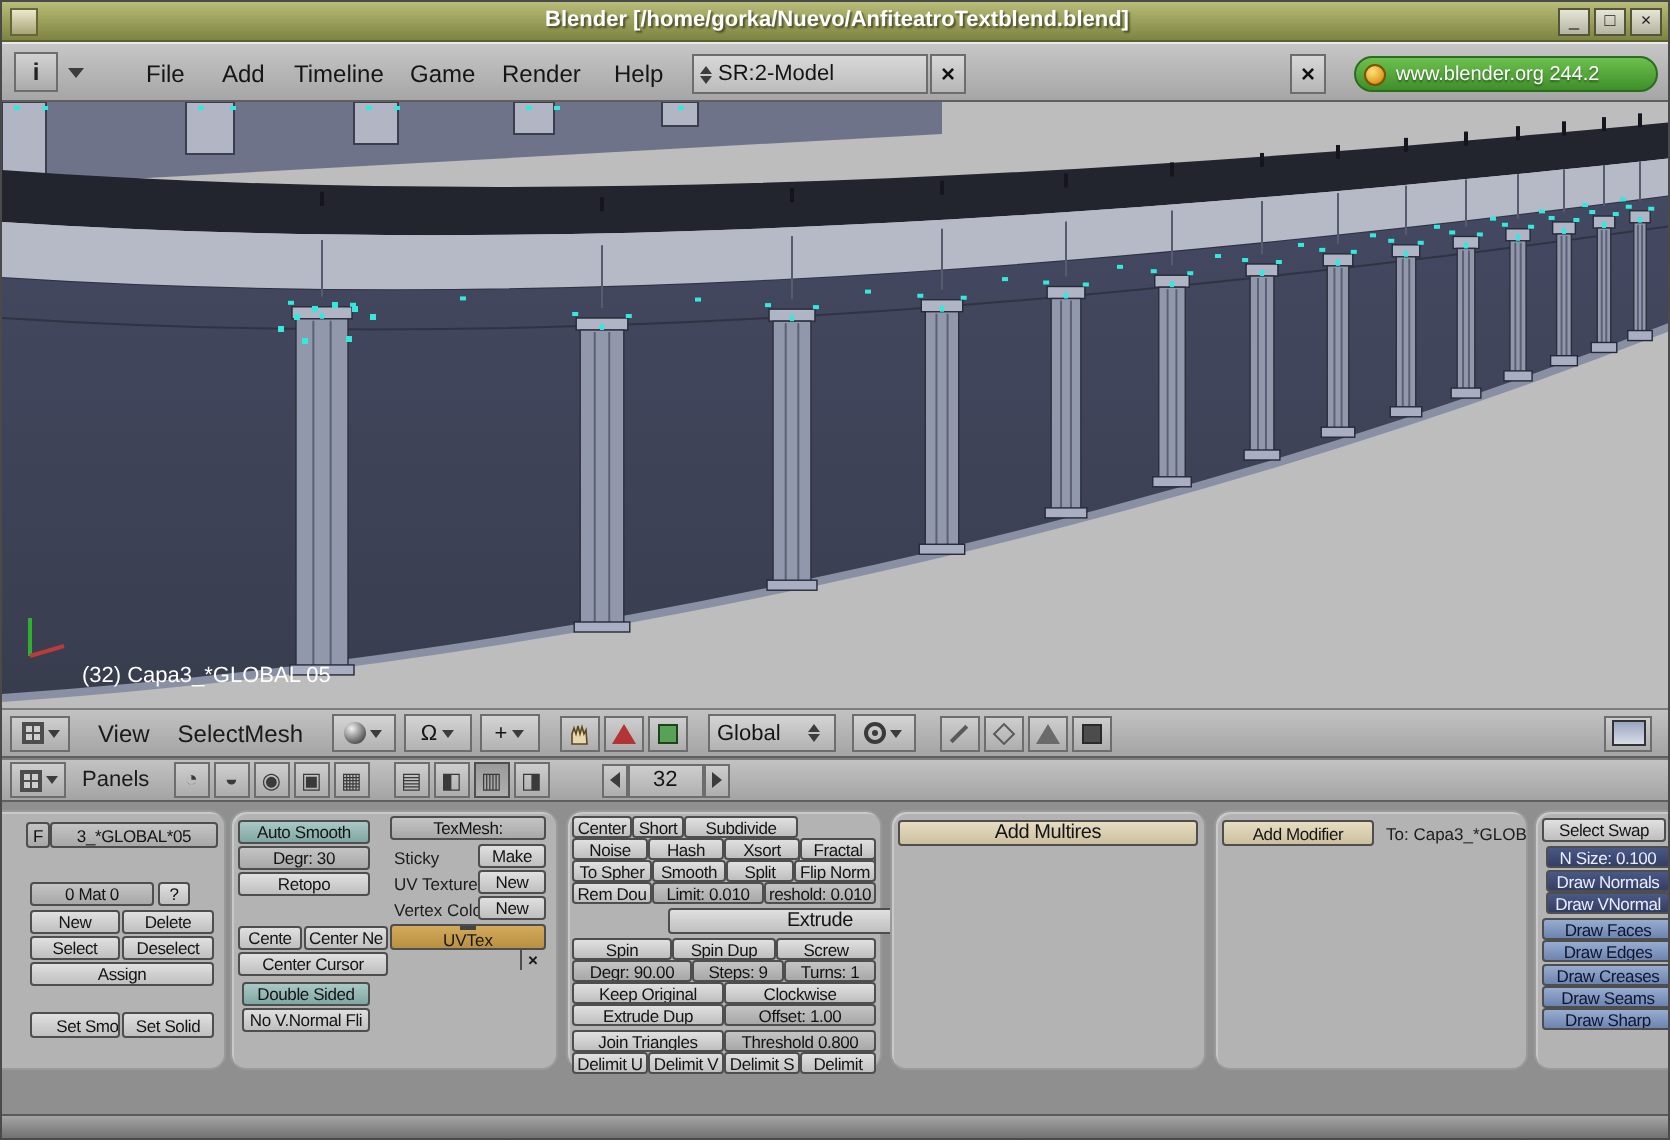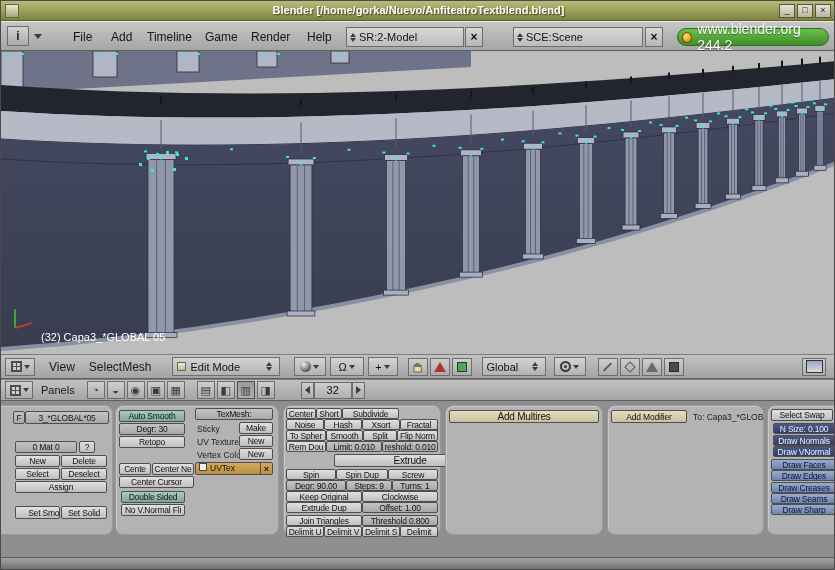--- a/index.html
+++ b/index.html
@@ -23,21 +23,21 @@
   .tri-down{width:0;height:0;border-left:4px solid transparent;border-right:4px solid transparent;border-top:5px solid #3c3c3c;}
   .tri-up-s{width:0;height:0;border-left:3px solid transparent;border-right:3px solid transparent;border-bottom:4px solid #3c3c3c;}
   .tri-down-s{width:0;height:0;border-left:3px solid transparent;border-right:3px solid transparent;border-top:4px solid #3c3c3c;}
   .ud{display:inline-flex;flex-direction:column;gap:1px;margin:0 3px;}
   .combo{position:absolute;top:5px;height:20px;background:linear-gradient(#d8d8d8,#bcbcbc);
     border:1px solid #6d6d6d;display:flex;align-items:center;font-size:11px;color:#141414;}
   .combo-x{position:absolute;top:5px;width:18px;height:20px;background:linear-gradient(#d8d8d8,#b6b6b6);
     border:1px solid #6d6d6d;text-align:center;font-size:12px;font-weight:bold;line-height:18px;color:#111;}
   #versionpill{position:absolute;left:676px;top:6px;width:152px;height:18px;border-radius:9px;
     background:linear-gradient(#6cc04e,#3f8f2a);border:1px solid #2d6b1e;display:flex;align-items:center;
-    font-size:14px;color:#fff;text-shadow:0 1px 1px rgba(0,0,0,.4);}
+    font-size:10px;color:#fff;text-shadow:0 1px 1px rgba(0,0,0,.4);}
   #versiondot{width:11px;height:11px;border-radius:50%;margin:0 5px 0 4px;
     background:radial-gradient(circle at 35% 30%,#ffe27a,#e09a20 70%,#8a5a00);border:1px solid #7a5200;}
   
   #viewport{position:absolute;left:0;top:50px;width:835px;height:303px;}
   
   .hbar{position:absolute;left:0;width:835px;background:linear-gradient(#c2c2c2,#a4a4a4);
     border-top:1px solid #7d7d7d;border-bottom:1px solid #5f5f5f;display:flex;align-items:center;}
   #vheader{top:353px;height:25px;}
   #bheader{top:378px;height:22px;}
   .hmenu{font-size:12px;color:#1a1a1a;white-space:nowrap;}
@@ -68,22 +68,22 @@
   .pbtn{position:absolute;display:flex;align-items:center;justify-content:center;
     font-size:8.5px;letter-spacing:-0.2px;color:#141414;white-space:nowrap;overflow:hidden;
     background:linear-gradient(#e0e0e0,#bfbfbf);border:1px solid #4e4e4e;border-radius:2px;}
   .pbtn.num{background:linear-gradient(#c4c4c4,#a8a8a8);}
   .pbtn.teal{background:linear-gradient(#a9c9c5,#7fa7a2);}
   .pbtn.cream{background:linear-gradient(#e7ddc2,#cbbf9e);}
   .pbtn.navy{background:linear-gradient(#4a5886,#333e63);color:#e9edff;}
   .pbtn.blue{background:linear-gradient(#97accf,#6d84b0);color:#0d1530;}
   .pbtn.big{font-size:10px;}
   .plabel{position:absolute;font-size:8.5px;color:#1d1d1d;white-space:nowrap;}
-  .uvrow{position:absolute;display:flex;background:linear-gradient(#d4aa5c,#b8903f);
-    border:1px solid #4e4e4e;border-radius:2px;font-size:8.5px;color:#181818;}
+  .uvrow{position:absolute;display:flex;align-items:center;background:linear-gradient(#d4aa5c,#b8903f);
+    border:1px solid #4e4e4e;border-radius:2px;font-size:8.5px;color:#181818;flex-direction:column;}
   .uvcheck{width:8px;height:8px;background:#f2f2f2;border:1px solid #444;margin:0 3px;}
   .uvx{margin-left:auto;width:12px;height:100%;display:flex;align-items:center;justify-content:center;
     border-left:1px solid #4e4e4e;font-weight:bold;}
   #bottomstrip{position:absolute;left:0;top:556px;width:835px;height:14px;
     background:linear-gradient(#a4a4a4,#686868);border-top:1px solid #5a5a5a;}
   .stepfield{height:17px;background:linear-gradient(#cdcdcd,#b0b0b0);border:1px solid #6d6d6d;
     display:flex;align-items:center;justify-content:center;font-size:11px;color:#141414;}
   .steparrow{width:13px;height:17px;background:linear-gradient(#cecece,#adadad);border:1px solid #6d6d6d;
     display:flex;align-items:center;justify-content:center;}
   .tri-left{width:0;height:0;border-top:4px solid transparent;border-bottom:4px solid transparent;border-right:5px solid #3c3c3c;}
@@ -114,27 +114,20 @@
 
     <div class="combo" style="left:345px;width:118px;">
       <span class="ud">
           <span class="tri-up-s"></span>
           <span class="tri-down-s"></span>
         </span>
       <span>SR:2-Model</span>
     </div>
     <div class="combo-x" style="left:464px;">×</div>
 
-    <div class="combo" style="left:512px;width:130px;">
-      <span class="ud">
-          <span class="tri-up-s"></span>
-          <span class="tri-down-s"></span>
-        </span>
-      <span>SCE:Scene</span>
-    </div>
     <div class="combo-x" style="left:644px;">×</div>
 
     <div id="versionpill">
       <span id="versiondot"></span>
       <span>www.blender.org 244.2</span>
     </div>
   </div>
 
   <div id="viewport">
     <svg id="scene" width="835" height="303" viewBox="0 0 835 303" xmlns="http://www.w3.org/2000/svg">
@@ -345,28 +338,20 @@
   </div>
 
   <div id="vheader" class="hbar">
     <div class="iconbox" style="width:30px;margin-left:4px;gap:2px;">
       <span class="gridicon"></span>
       <span class="tri-down-s"></span>
     </div>
     <span class="hmenu" style="margin-left:14px;">View</span>
     <span class="hmenu" style="margin-left:14px;">Select</span>
     <span class="hmenu" style="margin-left:0;">Mesh</span>
-    <div class="hbox" style="width:108px;margin-left:20px;justify-content:flex-start;padding:0 4px;gap:5px;">
-      <span class="cubeicon"></span>
-      <span>Edit Mode</span>
-      <span class="ud" style="margin-left:auto;">
-          <span class="tri-up-s"></span>
-          <span class="tri-down-s"></span>
-        </span>
-    </div>
     <div class="hbox" style="width:32px;margin-left:14px;gap:2px;">
       <span class="sphereicon"></span>
       <span class="tri-down-s"></span>
     </div>
     <div class="hbox" style="width:34px;margin-left:4px;gap:2px;">
       <span>Ω</span>
       <span class="tri-down-s"></span>
     </div>
     <div class="hbox" style="width:30px;margin-left:4px;gap:2px;">
       <span>+</span>

